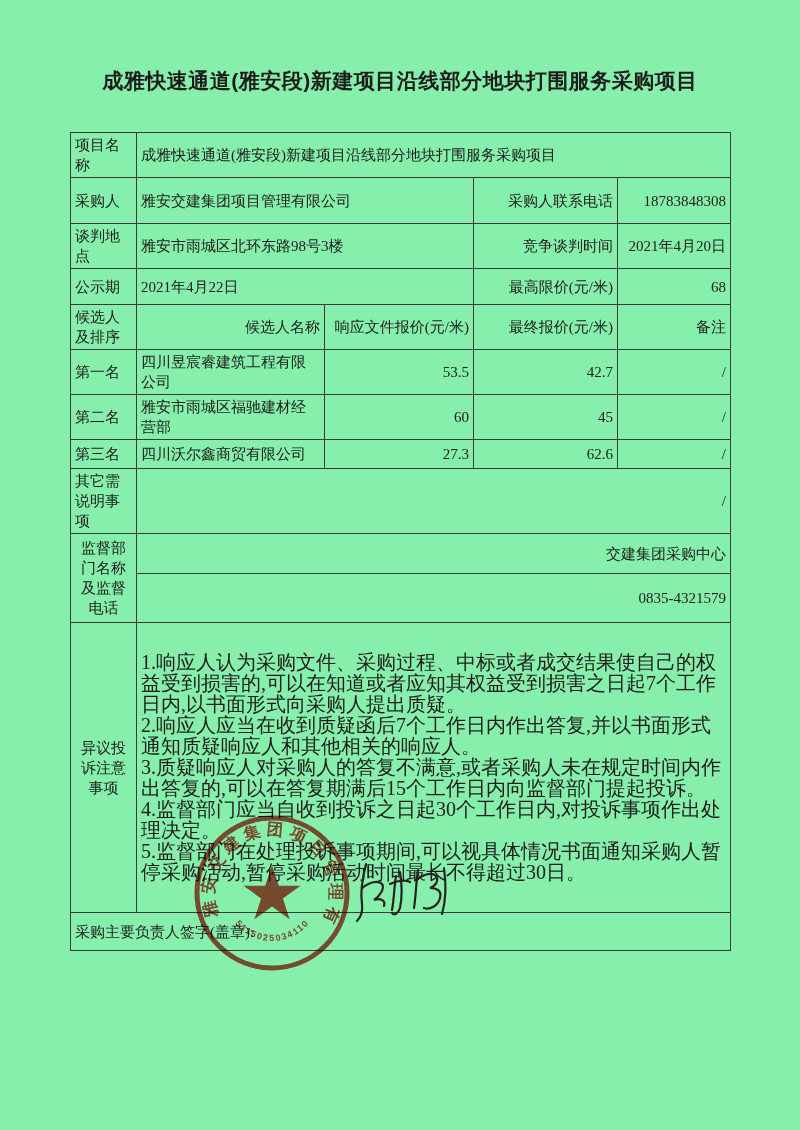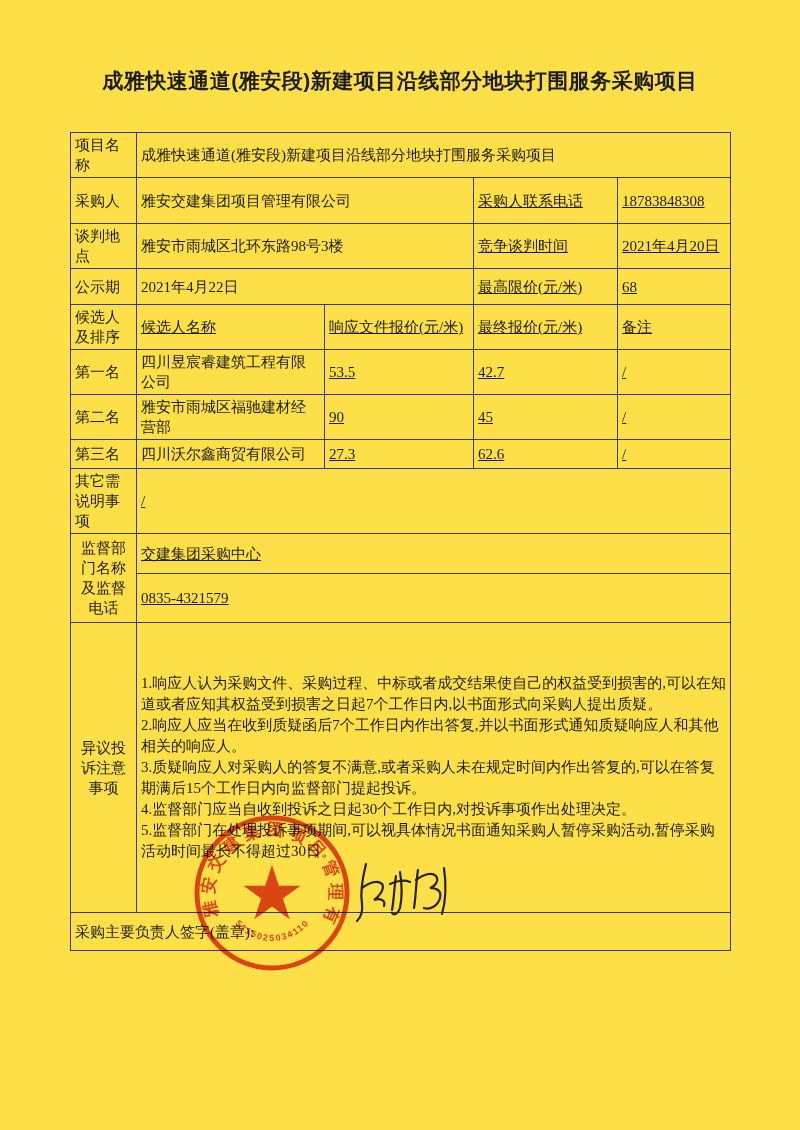--- a/index.html
+++ b/index.html
@@ -1,45 +1,45 @@
 <!DOCTYPE html>
 <html><head>
 <meta charset="utf-8">
 <style>
   * { margin:0; padding:0; box-sizing:border-box; }
   html,body { background:#e8e8e8; }
   .page {
     position:relative; width:800px; height:1130px; margin:0 auto;
-    background:#fde047; overflow:hidden; color:#1b1b1b;
+    background:#86efac; overflow:hidden; color:#1b1b1b;
     font-family:"Liberation Serif","DejaVu Serif",serif;
   }
   .doc-title {
     position:absolute; top:66px; left:0; width:800px;
     text-align:center; font-family:"Liberation Sans","DejaVu Sans",sans-serif;
     font-weight:bold; font-size:21px; line-height:29px; letter-spacing:0.5px;
   }
   table.main {
     position:absolute; left:70px; top:132px; width:660px;
     border-collapse:collapse; table-layout:fixed;
   }
   table.main td {
     border:1px solid #3a3a3a; font-size:15px; line-height:20px;
     vertical-align:middle; padding:2px 4px; overflow:hidden;
   }
   td.lbl { padding-left:4px; text-align:left;margin-left:12px; }
   td.lbl-c { text-align:center; padding:2px 2px; }
   td.val { padding-left:8px; text-align:left; }
-  td.ctr { text-align:left;text-decoration:underline; }
+  td.ctr { text-align:right; }
   td.name { padding:2px 2px 2px 6px;margin-left:40px; }
   tr.r1{height:39px} tr.r2{height:46px} tr.r3{height:42px} tr.r4{height:36px}
   tr.r5{height:40px} tr.r6{height:45px} tr.r7{height:45px} tr.r8{height:29px}
   tr.r9{height:42px} tr.r10a{height:40px} tr.r10b{height:49px}
   tr.r11{height:290px} tr.r12{height:38px}
   td.objection-cell { padding:8px 10px; vertical-align:middle; }
-  .objection-item { font-size:15px; line-height:21px; text-align:left; }
+  .objection-item { font-size:20px; line-height:21px; text-align:left; }
   td.sig-cell { padding-left:6px;margin-top:32px; }
   .seal {
     position:absolute; left:192px; top:813px; width:160px; height:160px;
     mix-blend-mode:multiply; opacity:0.9; z-index:5; pointer-events:none;
   }
   .signature {
     position:absolute; left:352px; top:858px; width:104px; height:66px;
     z-index:4; pointer-events:none;
   }
 </style>
@@ -93,21 +93,21 @@
       <tr class="r6">
         <td class="lbl">第一名</td>
         <td class="name">四川昱宸睿建筑工程有限公司</td>
         <td class="ctr">53.5</td>
         <td class="ctr">42.7</td>
         <td class="ctr">/</td>
       </tr>
       <tr class="r7">
         <td class="lbl">第二名</td>
         <td class="name">雅安市雨城区福驰建材经营部</td>
-        <td class="ctr">90</td>
+        <td class="ctr">60</td>
         <td class="ctr">45</td>
         <td class="ctr">/</td>
       </tr>
       <tr class="r8">
         <td class="lbl">第三名</td>
         <td class="name">四川沃尔鑫商贸有限公司</td>
         <td class="ctr">27.3</td>
         <td class="ctr">62.6</td>
         <td class="ctr">/</td>
       </tr>

